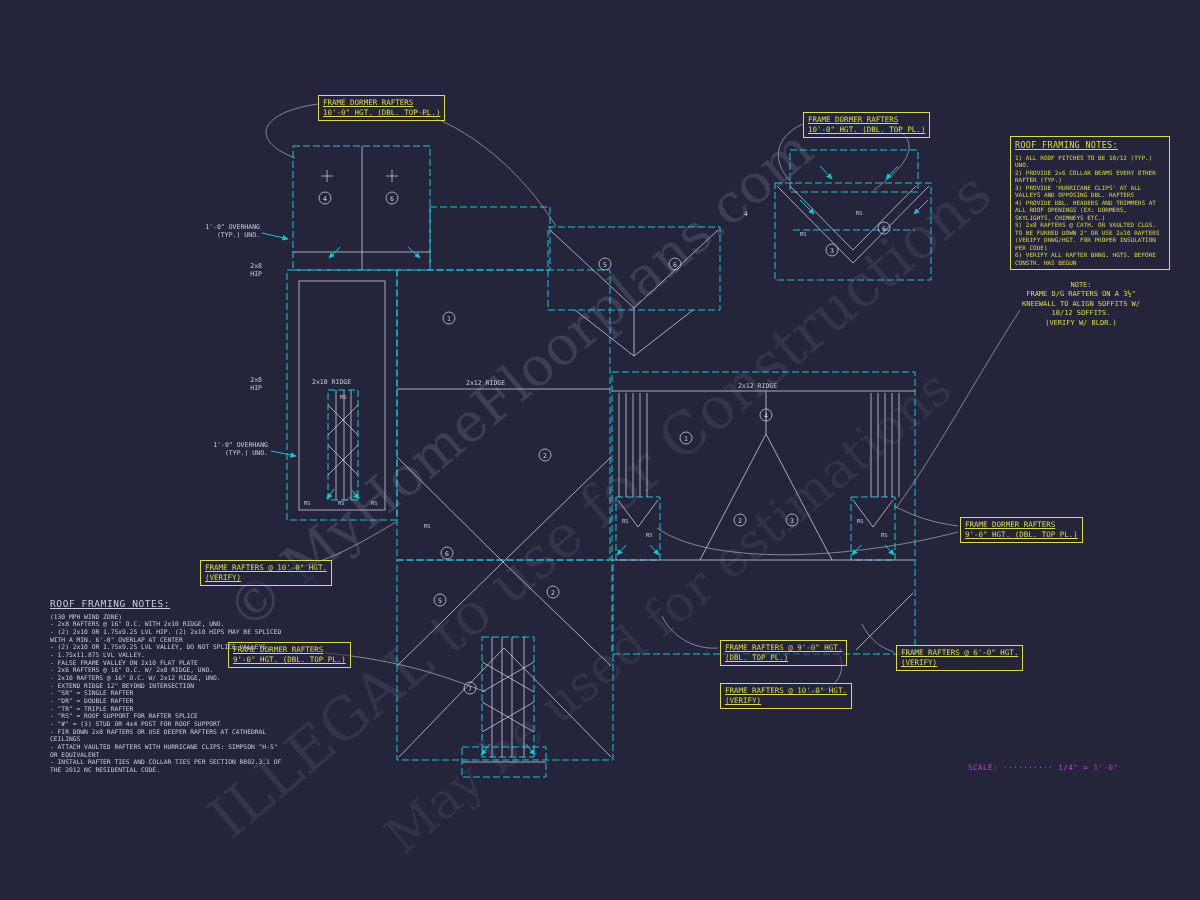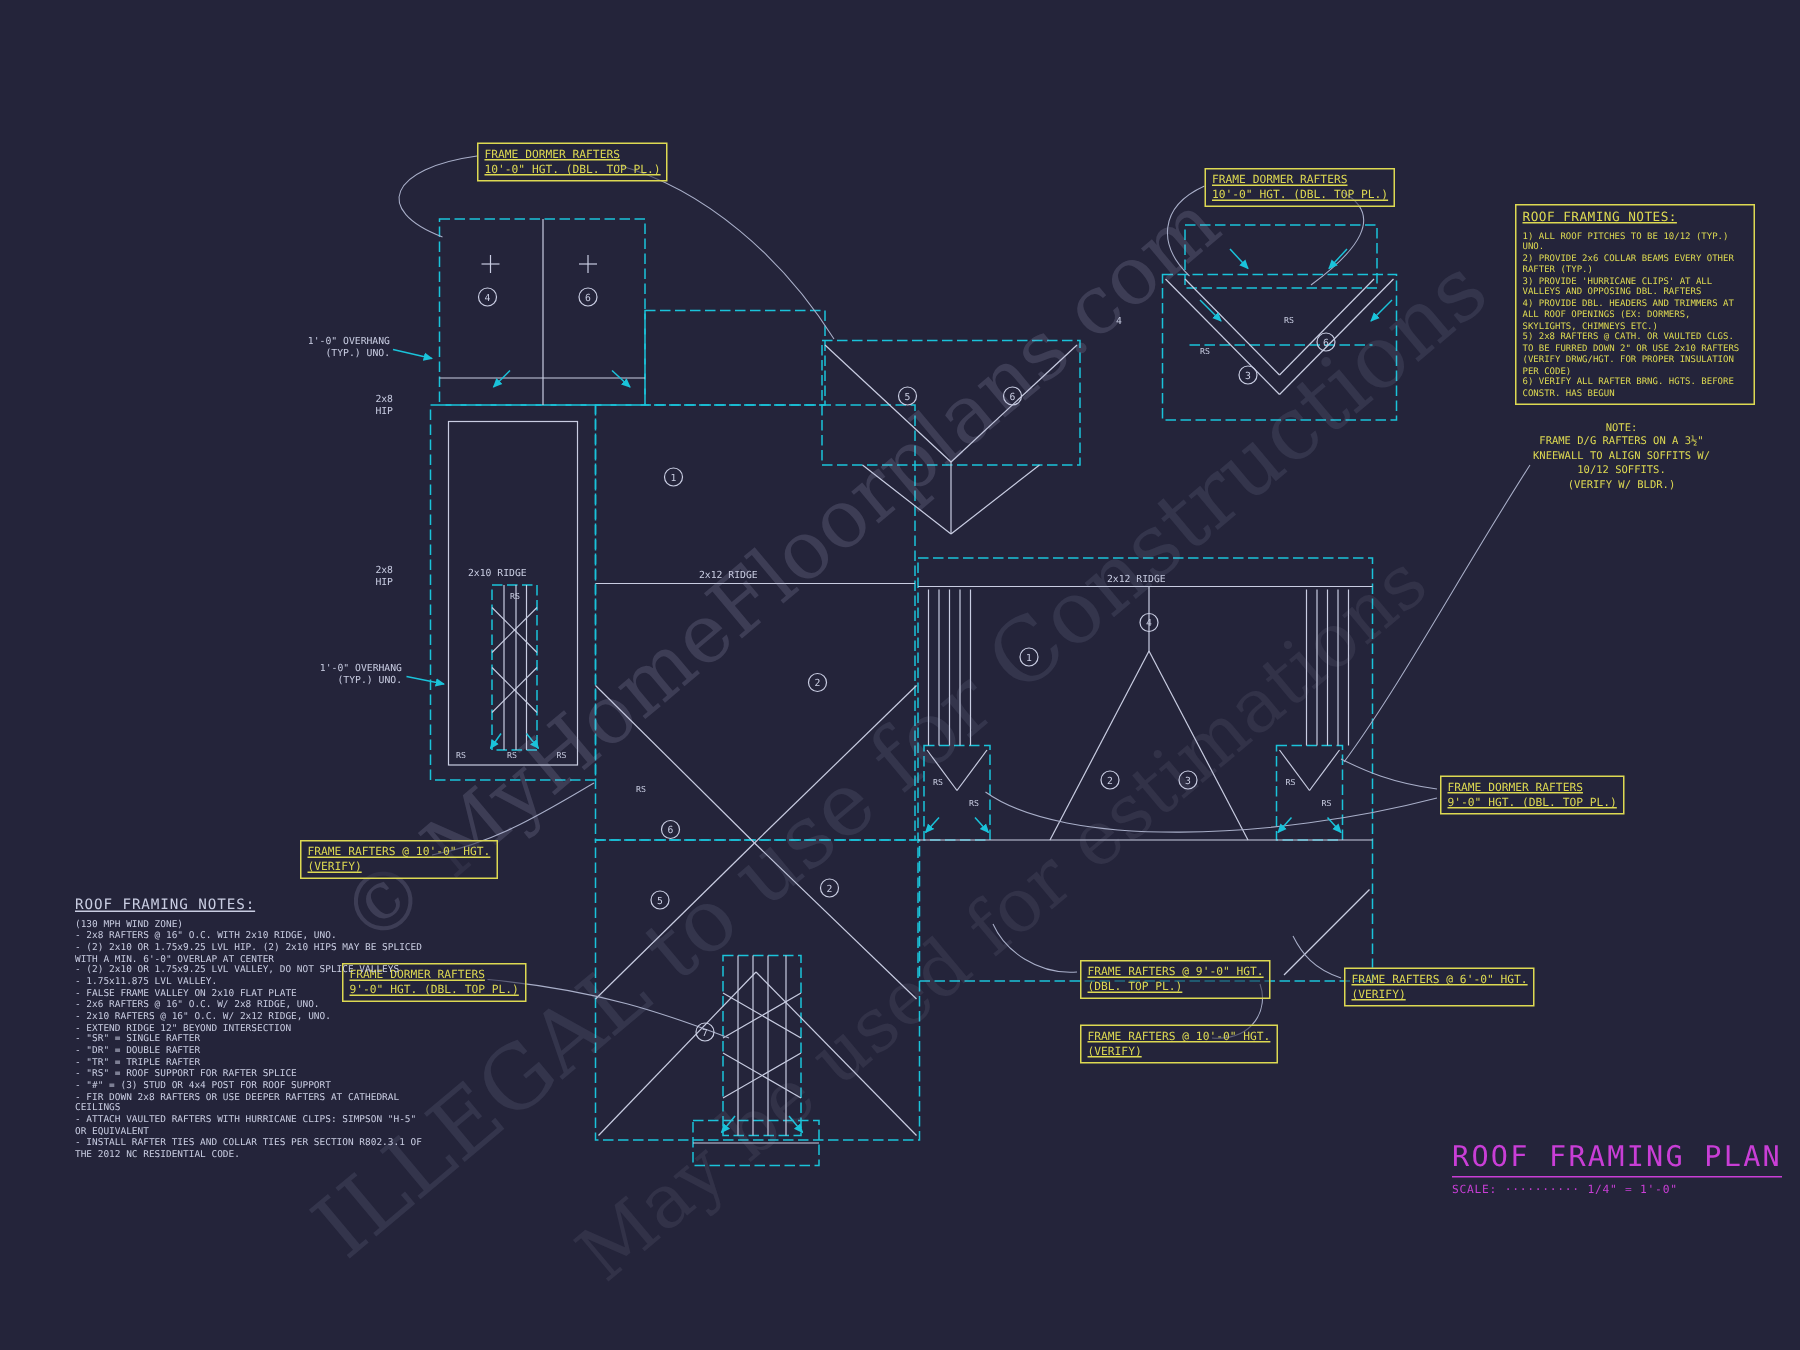--- a/index.html
+++ b/index.html
@@ -285,17 +285,16 @@
         <div>- "TR" = TRIPLE RAFTER</div>
         <div>- "RS" = ROOF SUPPORT FOR RAFTER SPLICE</div>
         <div>- "#" = (3) STUD OR 4x4 POST FOR ROOF SUPPORT</div>
         <div>- FIR DOWN 2x8 RAFTERS OR USE DEEPER RAFTERS AT CATHEDRAL CEILINGS</div>
         <div>- ATTACH VAULTED RAFTERS WITH HURRICANE CLIPS: SIMPSON "H-5" OR EQUIVALENT</div>
         <div>- INSTALL RAFTER TIES AND COLLAR TIES PER SECTION R802.3.1 OF THE 2012 NC RESIDENTIAL CODE.</div>
       </div>
   </div>
 
   <div class="titleblock">
-    <div class="t">ROOF FRAMING PLAN</div>
     <div class="s">SCALE: ·········· 1/4" = 1'-0"</div>
   </div>
 
 </div>
 
 </body></html>

